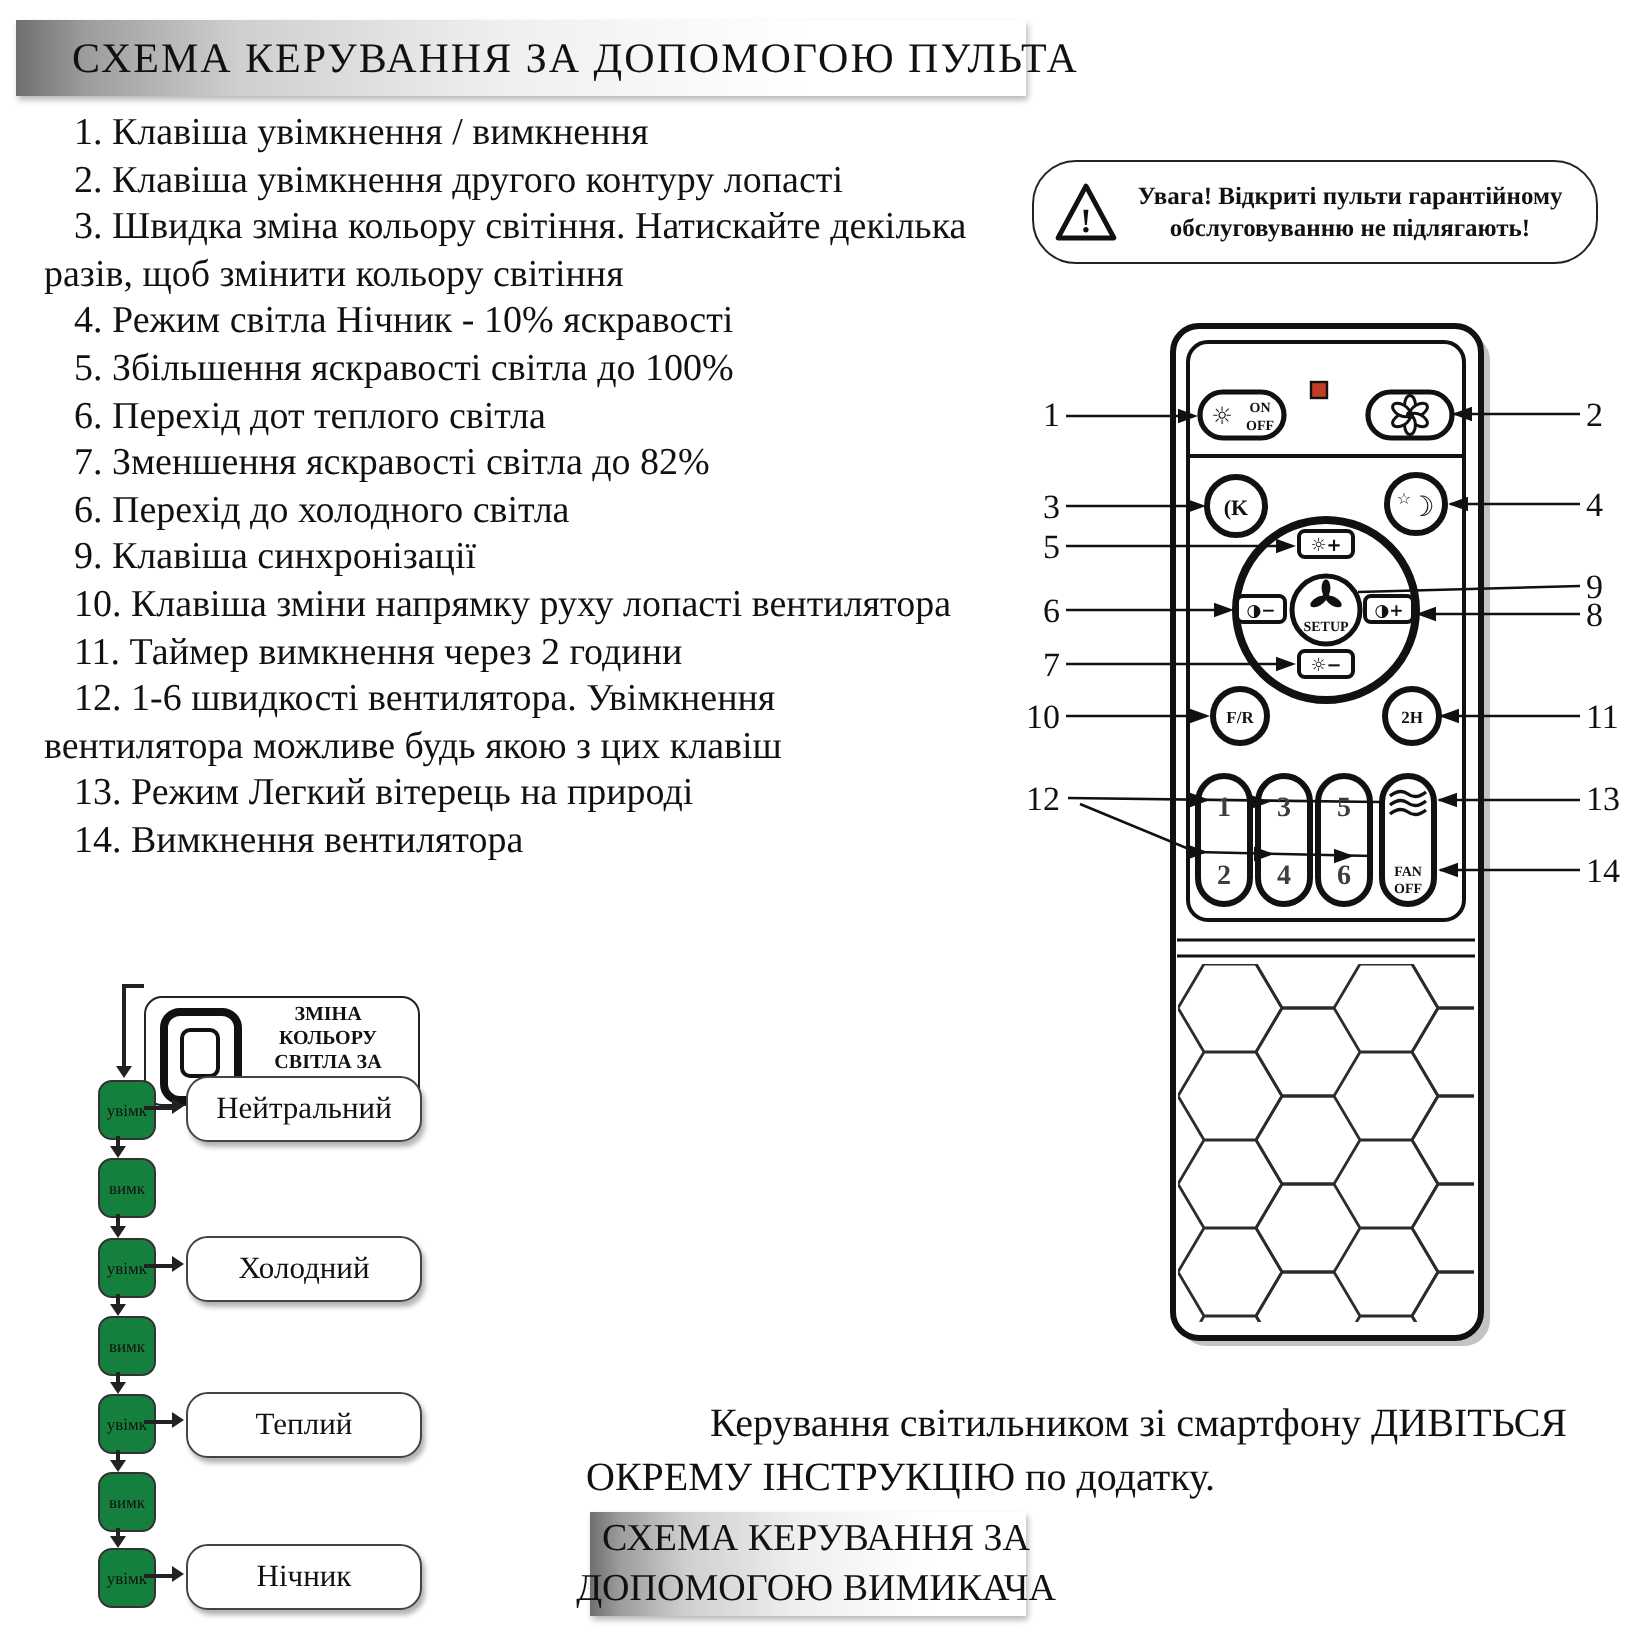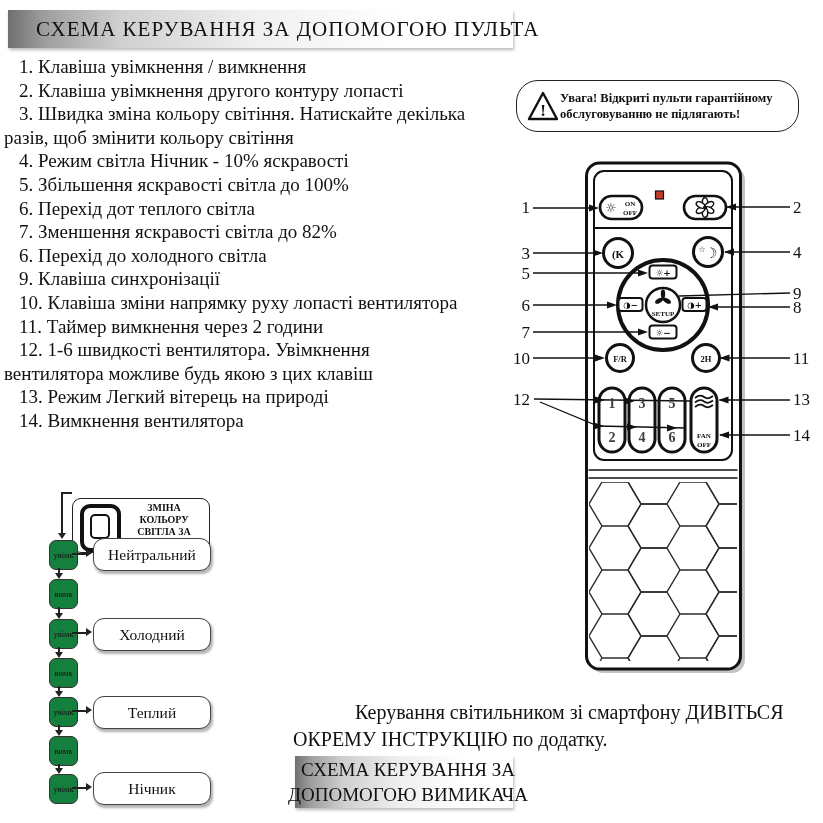--- a/index.html
+++ b/index.html
@@ -5,28 +5,28 @@
   html,body{margin:0;padding:0;background:#fff;}
   #page{position:relative;width:823px;height:823px;background:#fff;overflow:hidden;
         font-family:"Liberation Serif","DejaVu Serif",serif;color:#111;}
   .abs{position:absolute;}
   
   .grad-bar{background:linear-gradient(90deg,#6f6f6f 0%,#9d9d9d 7%,#cfcfcf 22%,#efefef 48%,#ffffff 78%);
             box-shadow:1px 2px 3px rgba(0,0,0,.28);}
   #title-bar{left:8px;top:10px;width:505px;height:38px;display:flex;align-items:center;}
   #title-bar span{font-size:21px;letter-spacing:1px;padding-left:28px;white-space:nowrap;}
   
-  #instr{left:4px;top:55px;width:505px;font-size:19px;line-height:23.6px;}
+  #instr{left:22px;top:55px;width:505px;font-size:19px;line-height:23.6px;}
   #instr .ln{white-space:nowrap;}
   #instr .ind{padding-left:15px;}
   
   #warnbox{left:516px;top:80px;width:281px;height:50px;border:1.6px solid #222;border-radius:22px;
            display:flex;align-items:center;background:#fff;}
   #warn-icon{width:34px;height:32px;margin-left:9px;flex:0 0 auto;}
-  #warn-text{font-size:12.5px;font-weight:bold;text-align:left;line-height:16px;flex:1;padding-right:8px;}
+  #warn-text{font-size:12.5px;font-weight:bold;text-align:center;line-height:16px;flex:1;padding-right:8px;}
   
   #batbox{left:363px;top:518px;width:168px;height:83px;border:2px solid #333;border-radius:18px;background:#fff;}
   #batbox .btxt{position:absolute;left:12px;top:7px;font-size:12.5px;font-weight:bold;line-height:16.5px;white-space:nowrap;}
   #batbox .btxt4{position:absolute;left:12px;top:57px;font-size:12.5px;font-weight:bold;white-space:nowrap;}
   .battery{position:absolute;border:1.8px solid #222;border-radius:6px;background:#fff;
            display:flex;align-items:center;justify-content:center;}
   .battery span{font-size:7.5px;font-weight:bold;writing-mode:vertical-rl;transform:rotate(180deg);letter-spacing:1px;}
   .battery::after{content:"";position:absolute;bottom:-4px;left:50%;margin-left:-2.5px;width:5px;height:3px;background:#222;}
   
   #flow-head{left:72px;top:465px;width:136px;height:53px;border:1.6px solid #222;border-radius:9px;background:#fff;margin-top:33px;}

